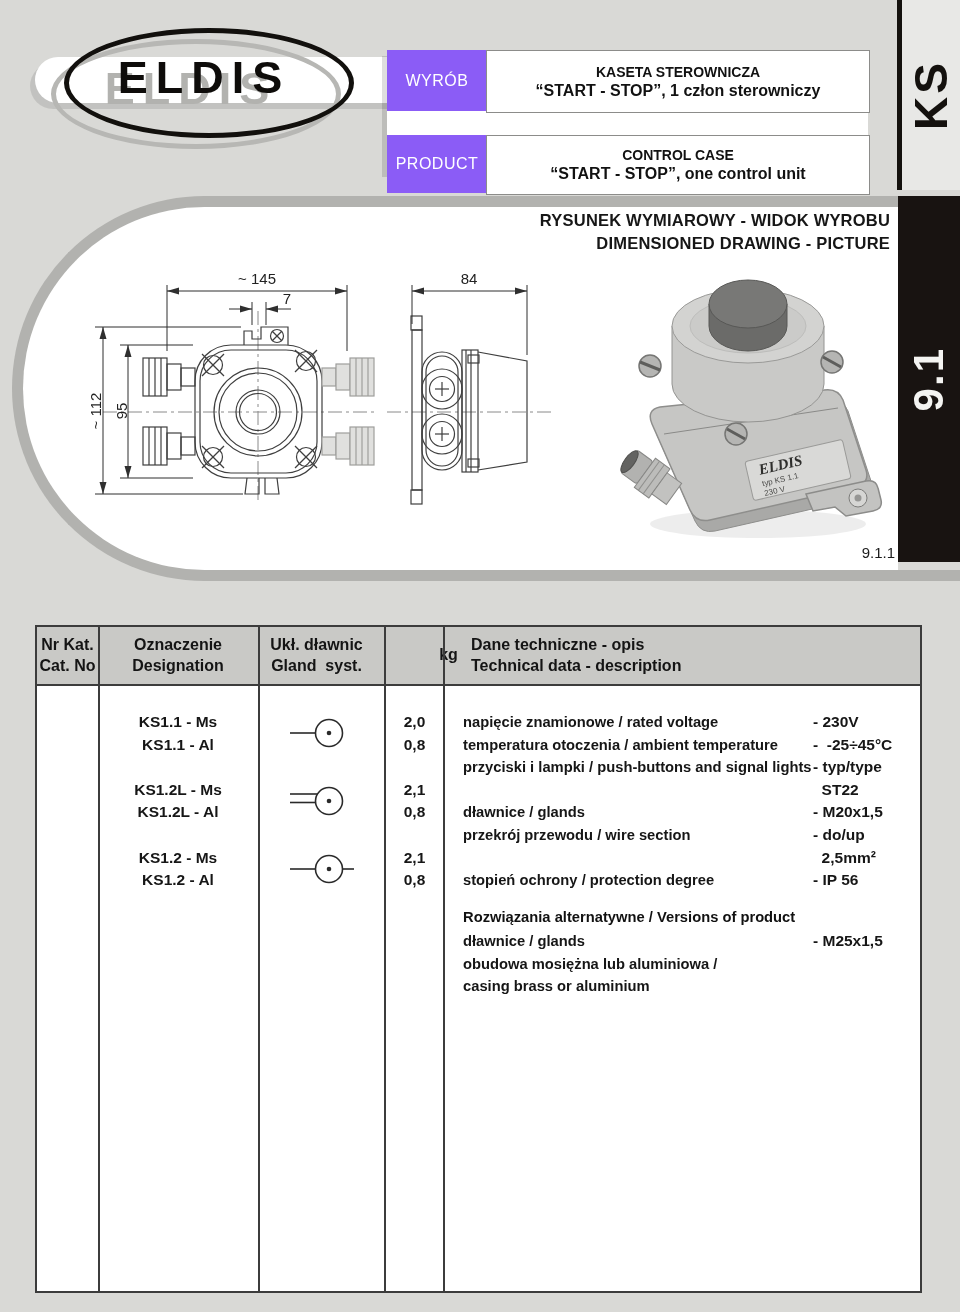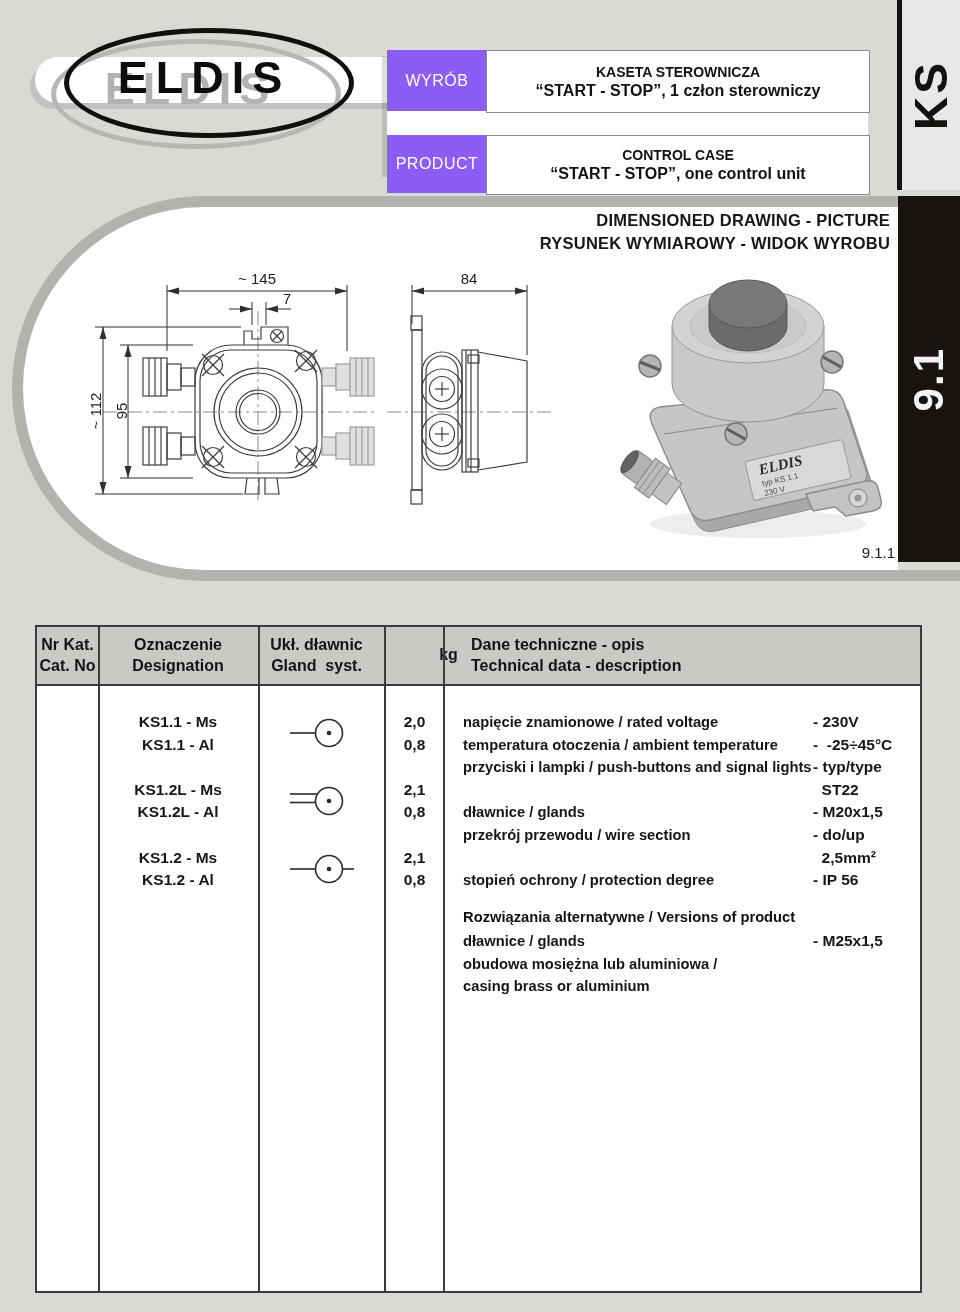--- a/index.html
+++ b/index.html
@@ -101,22 +101,22 @@
   </div>
   <div class="hdr-label row2">PRODUCT</div>
   <div class="hdr-box row2">
     <div class="hb1">CONTROL CASE</div>
     <div class="hb2">“START - STOP”, one control unit</div>
   </div>
 
   <div class="panel"></div>
   <div class="panel-ext"></div>
   <div class="panel-heading">
+    <div>RYSUNEK WYMIAROWY - WIDOK WYROBU</div>
     <div>DIMENSIONED DRAWING - PICTURE</div>
-    <div>RYSUNEK WYMIAROWY - WIDOK WYROBU</div>
   </div>
 
   <svg class="drawing-svg" width="580" height="365" viewBox="0 0 580 365">
     <defs>
       <marker id="aS" markerWidth="12" markerHeight="8" refX="0" refY="4" orient="auto" markerUnits="userSpaceOnUse">
         <path d="M0,4 L12,0.5 L12,7.5 Z" fill="#2f2f2f"></path>
       </marker>
       <marker id="aE" markerWidth="12" markerHeight="8" refX="12" refY="4" orient="auto" markerUnits="userSpaceOnUse">
         <path d="M12,4 L0,0.5 L0,7.5 Z" fill="#2f2f2f"></path>
       </marker>

